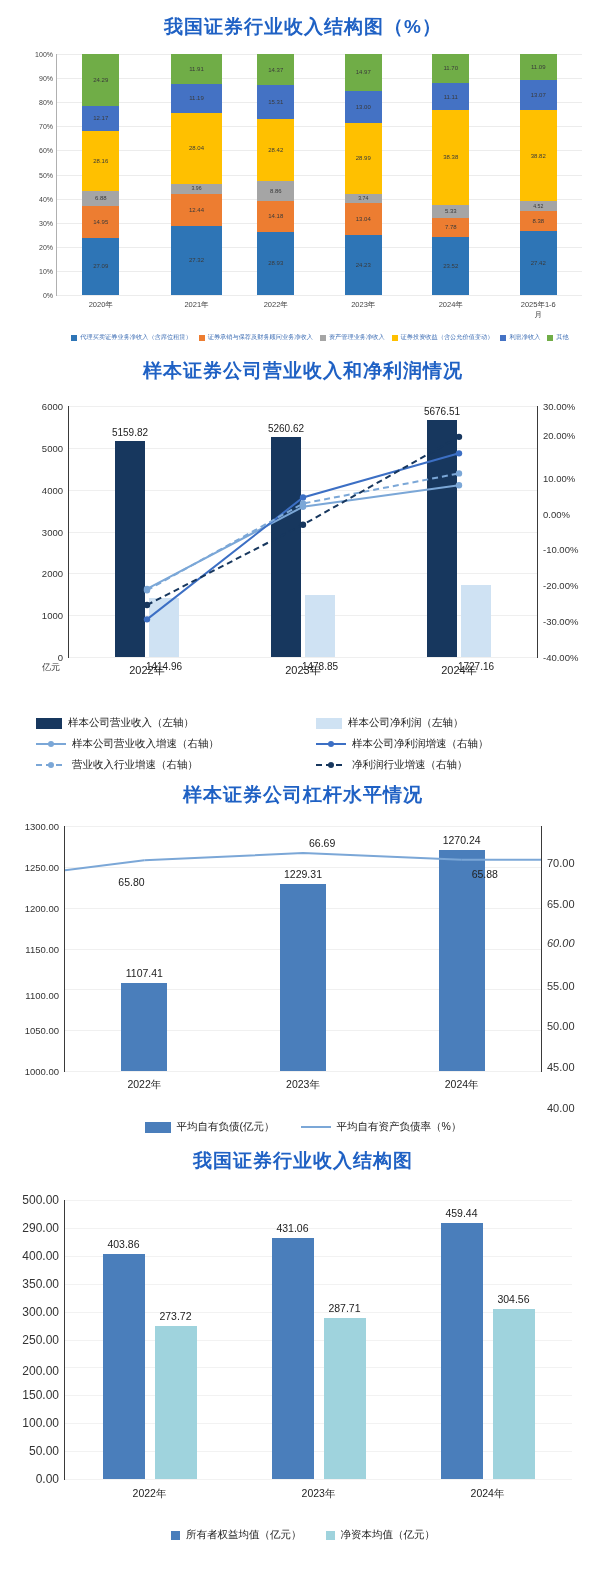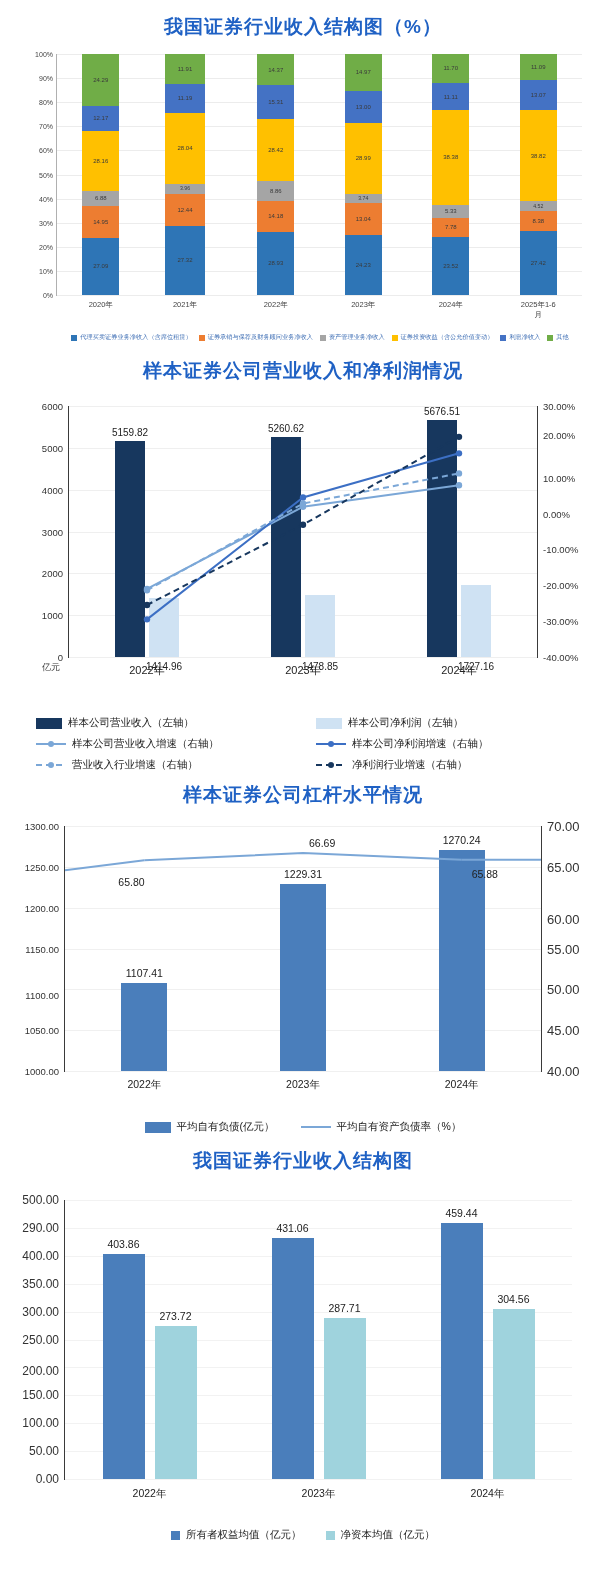--- a/index.html
+++ b/index.html
@@ -54,21 +54,21 @@
   .lg2{display:flex;align-items:center;gap:6px;font-size:10.5px;color:#1a1a1a;white-space:nowrap;}
   .sw{width:26px;height:11px;display:inline-block;flex:none;position:relative;}
   .swline{width:30px;height:2px;display:inline-block;flex:none;position:relative;}
   .swline .dot{position:absolute;left:50%;top:50%;width:6px;height:6px;border-radius:50%;transform:translate(-50%,-50%);}
 
   
   #chart3{position:relative;height:330px;margin:0 6px;}
   #c3-plot{position:absolute;left:58px;top:14px;right:58px;bottom:70px;border-left:1px solid #3a3a3a;border-bottom:1px solid #3a3a3a;border-right:1px solid #3a3a3a;}
   #c3-plot .gl{position:absolute;left:0;right:0;height:1px;background:#f0f0f0;}
   #c3-plot .yl{position:absolute;right:100%;margin-right:6px;font-size:9.5px;color:#333;transform:translateY(-50%);}
-  #c3-plot .yr{position:absolute;left:100%;margin-left:6px;font-size:13px;color:#333;transform:translateY(-50%);}
+  #c3-plot .yr{position:absolute;left:100%;margin-left:6px;font-size:11px;color:#333;transform:translateY(-50%);margin-top:37px;}
   .c3-bar{position:absolute;bottom:0;background:#4a7ebb;}
   .c3-bar .vlab{position:absolute;bottom:100%;margin-bottom:4px;left:50%;transform:translateX(-50%);font-size:10.5px;color:#222;white-space:nowrap;}
   .c3-xl{position:absolute;top:100%;margin-top:7px;text-align:center;font-size:10.5px;color:#222;}
   #c3-legend{position:absolute;left:0;right:0;bottom:8px;display:flex;justify-content:center;gap:26px;}
 
   
   #chart4{position:relative;height:370px;margin:0 6px;}
   #c4-plot{position:absolute;left:58px;top:20px;right:28px;bottom:70px;border-left:1px solid #3a3a3a;border-bottom:1px solid #3a3a3a;}
   #c4-plot .gl{position:absolute;left:0;right:0;height:1px;background:#f2f2f2;}
   #c4-plot .yl{position:absolute;right:100%;margin-right:6px;font-size:12px;color:#333;transform:translateY(-50%);}
@@ -123,21 +123,21 @@
             <span>28.16</span>
           </div>
           <div class="c1-seg" style="background: rgb(68, 114, 196); bottom: 163.61px; height: 25.832px;">
             <span>12.17</span>
           </div>
           <div class="c1-seg" style="background: rgb(112, 173, 71); bottom: 189.442px; height: 51.558px;">
             <span>24.29</span>
           </div>
           <div class="c1-xl">2020年</div>
         </div>
-        <div class="c1-col" style="left: 108px; width: 40px;">
+        <div class="c1-col" style="left: 114px; width: 51px;">
           <div class="c1-seg" style="background: rgb(46, 117, 182); bottom: 0px; height: 69.4088px;">
             <span>27.32</span>
           </div>
           <div class="c1-seg" style="background: rgb(237, 125, 49); bottom: 69.4088px; height: 31.6049px;">
             <span>12.44</span>
           </div>
           <div class="c1-seg" style="background: rgb(165, 165, 165); bottom: 101.014px; height: 10.0607px;">
             <span style="font-size: 5.2px;">3.96</span>
           </div>
           <div class="c1-seg" style="background: rgb(255, 192, 0); bottom: 111.074px; height: 71.238px;">
@@ -380,21 +380,21 @@
         <div class="gl" style="top: 81.6667px;"></div>
         <div class="yl" style="top: 81.6667px;">1200.00</div>
         <div class="gl" style="top: 40.8333px;"></div>
         <div class="yl" style="top: 40.8333px;">1250.00</div>
         <div class="gl" style="top: 0px;"></div>
         <div class="yl" style="top: 0px;">1300.00</div>
         <div class="yr" style="top: 245px;">40.00</div>
         <div class="yr" style="top: 204.167px;">45.00</div>
         <div class="yr" style="top: 163.333px;">50.00</div>
         <div class="yr" style="top: 122.5px;">55.00</div>
-        <div class="yr" style="top: 93px;">60.00</div>
+        <div class="yr" style="top: 80px; font-style: italic;">60.00</div>
         <div class="yr" style="top: 40.8333px;">65.00</div>
         <div class="yr" style="top: 0px;">70.00</div>
         <div class="c3-bar" style="background: rgb(74, 126, 187); width: 46px; left: 56.3333px; height: 87.7182px;">
           <div class="vlab">1107.41</div>
         </div>
         <div class="c3-xl" style="left: 39.3333px; width: 80px;">2022年</div>
         <div class="c3-bar" style="background: rgb(74, 126, 187); width: 46px; left: 215px; height: 187.27px;">
           <div class="vlab">1229.31</div>
         </div>
         <div class="c3-xl" style="left: 198px; width: 80px;">2023年</div>

